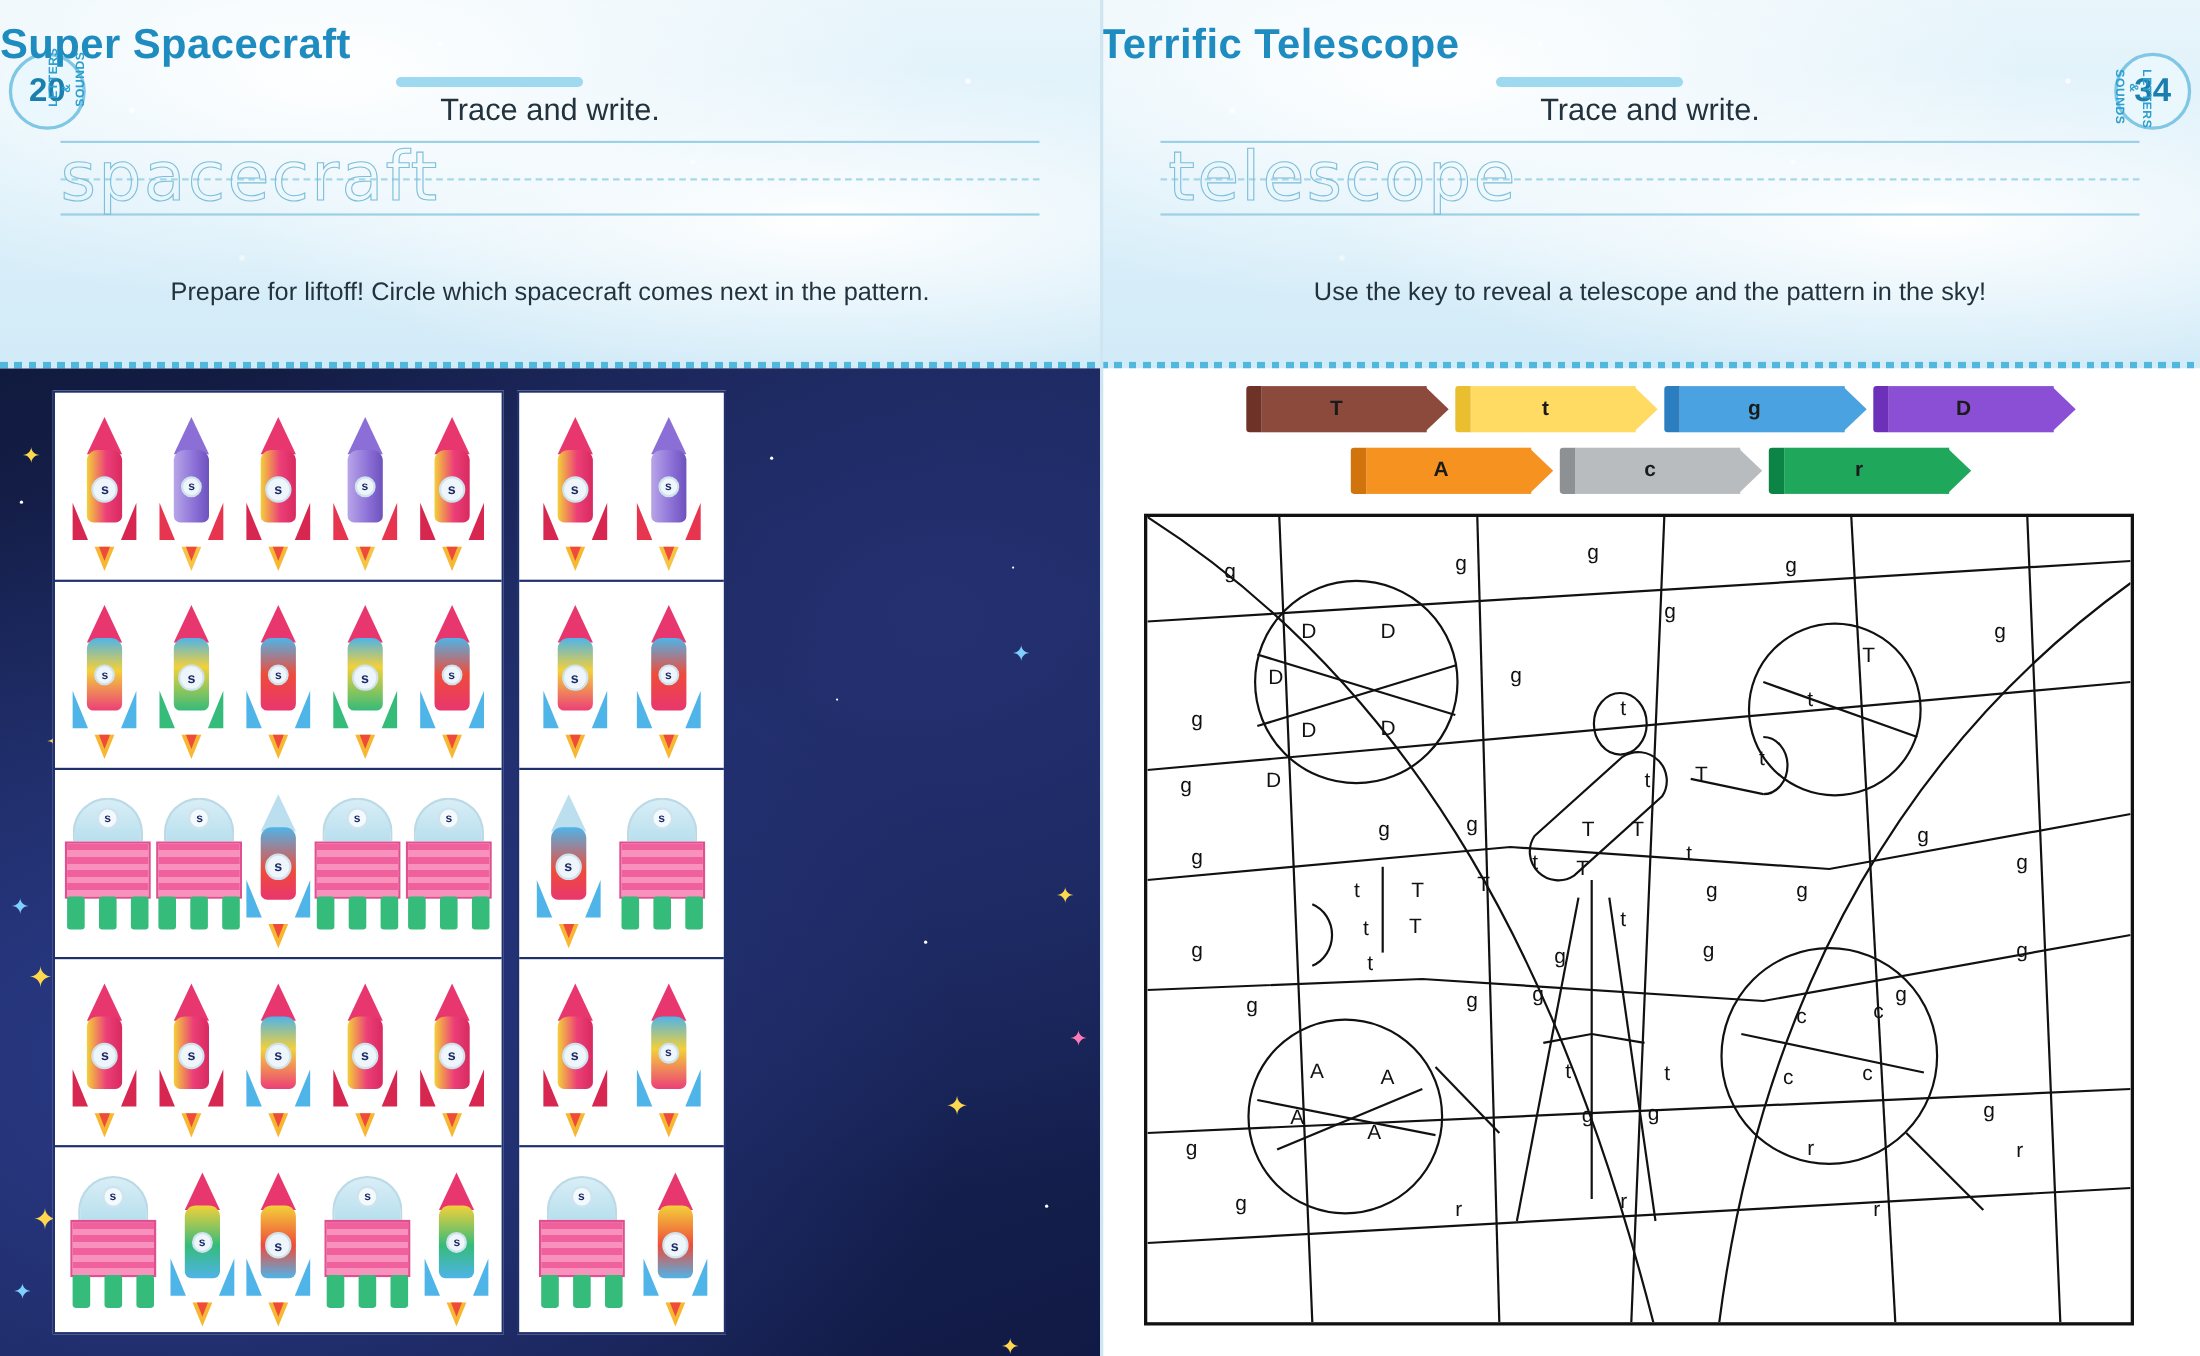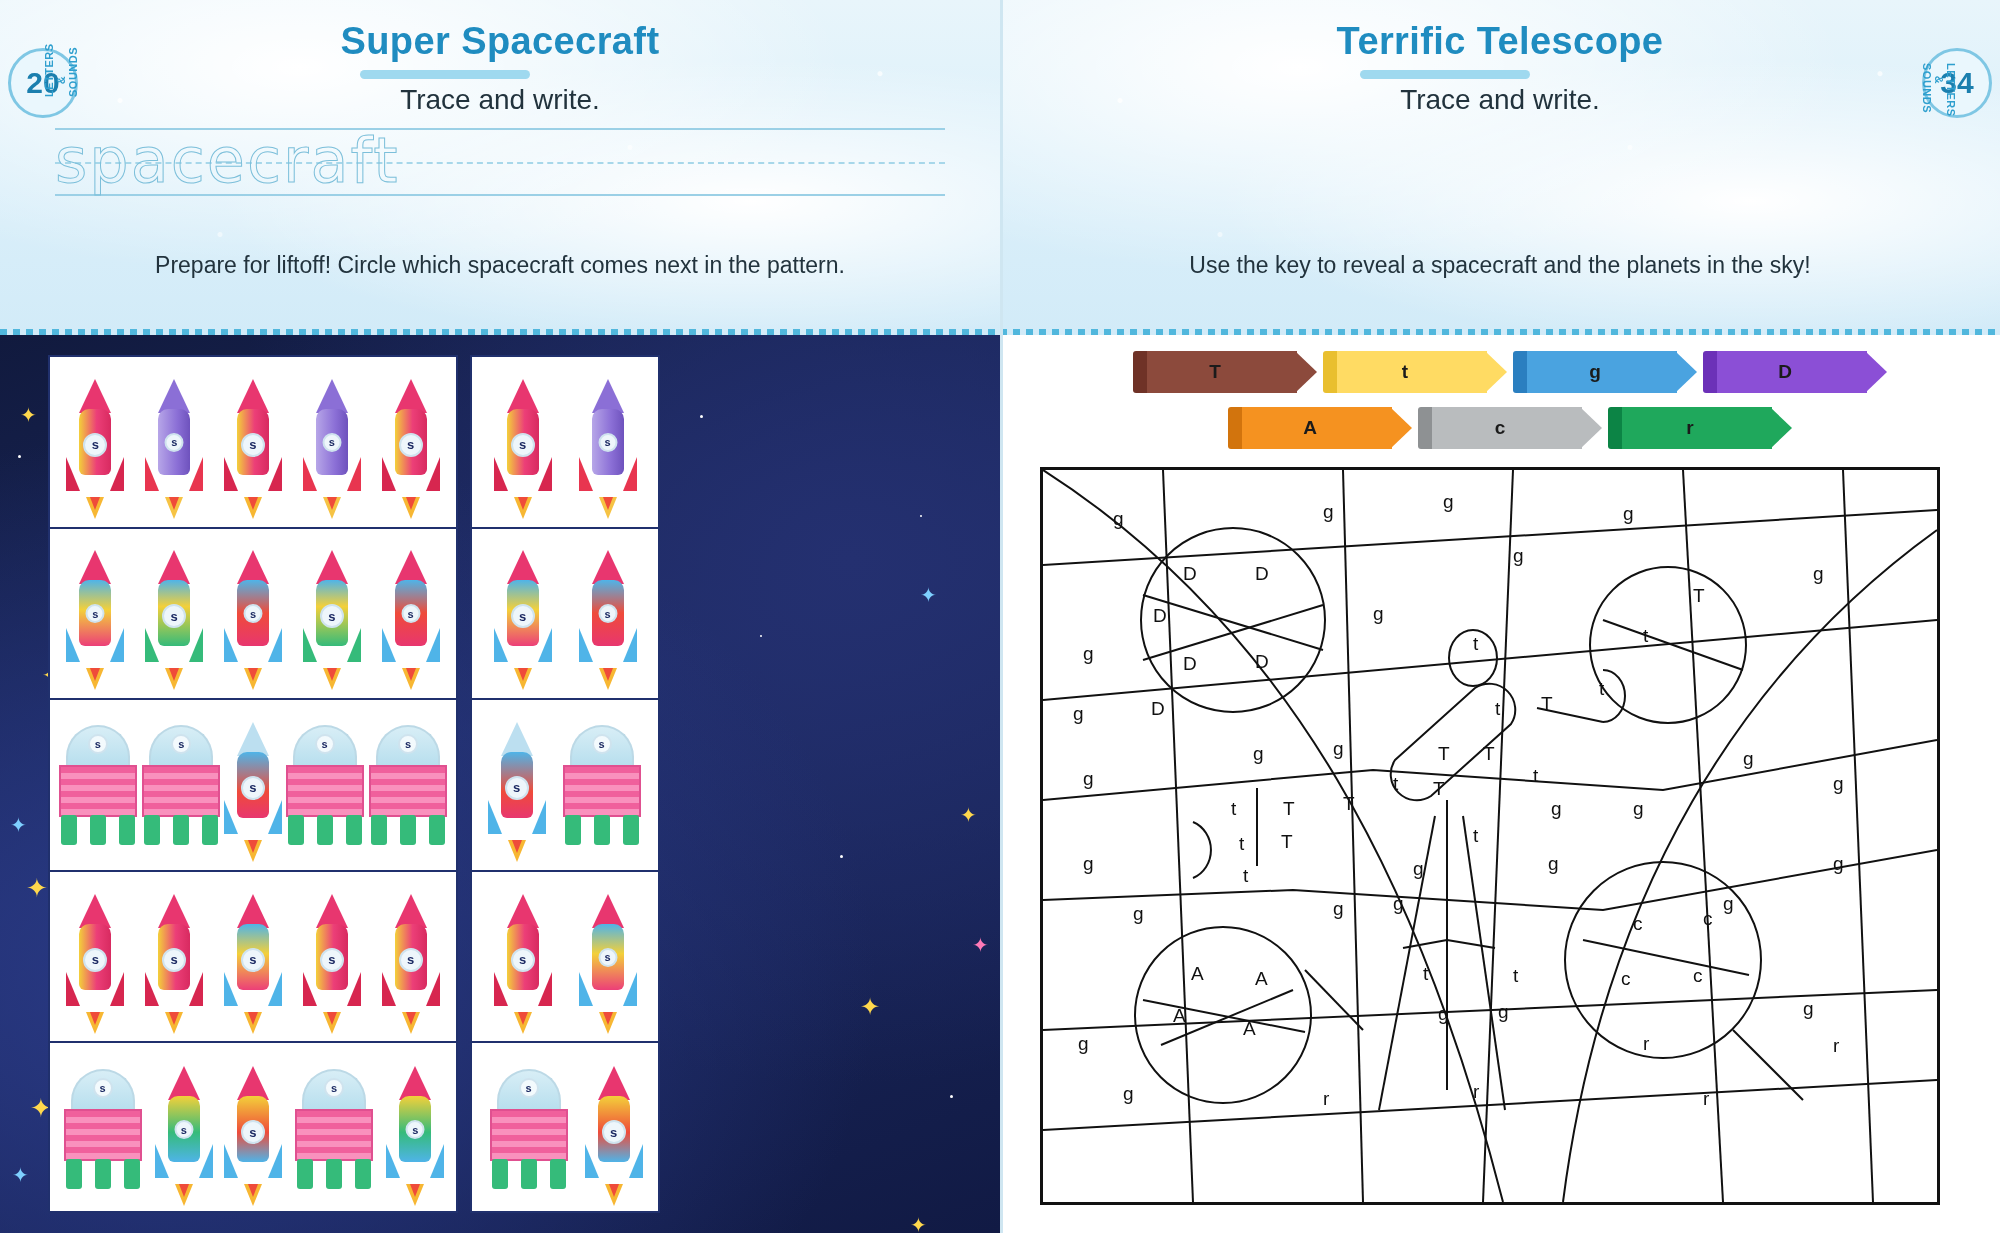--- a/index.html
+++ b/index.html
@@ -50,21 +50,21 @@
     position: absolute; top: 34px; width: 34px; height: 92px;
     color: #2e9fce; font-size: 11px; font-weight: bold; letter-spacing: .5px;
     line-height: 12px; text-align: center;
   }
   .strand span { display: block; transform-origin: center; }
   .strand-left { left: 72px; transform: rotate(-90deg); }
   .strand-right { right: 72px; transform: rotate(90deg); }
 
   .title {
     position: absolute; top: 20px; left: 0; width: 100%;
-    text-align: center; font-size: 38px; font-weight: bold;
+    text-align: left; font-size: 38px; font-weight: bold;
     color: #1f8cc0; letter-spacing: .4px;
   }
   .title-underline {
     position: absolute; top: 70px; height: 9px; border-radius: 5px;
     background: #9fd9ef;
   }
   .tu-left { left: 360px; width: 170px; }
   .tu-right { left: 360px; width: 170px; }
 
   .subtitle {
@@ -578,22 +578,28 @@
         <span>34</span>
       </div>
       <div class="strand strand-right">
         <span>LETTERS &amp; SOUNDS</span>
       </div>
 
       <div class="title">Terrific Telescope</div>
       <div class="title-underline tu-right"></div>
       <div class="subtitle">Trace and write.</div>
 
-
-      <div class="instruction">Use the key to reveal a spacecraft and the planets in the sky!</div>
+      <div class="trace-area">
+        <div class="guide-line gl-top" style="left:55px; width:890px;"></div>
+        <div class="guide-line gl-mid" style="left:55px; width:890px;"></div>
+        <div class="guide-line gl-bot" style="left:55px; width:890px;"></div>
+        <div class="trace-word right">telescope</div>
+      </div>
+
+      <div class="instruction">Use the key to reveal a telescope and the pattern in the sky!</div>
     </div>
 
     <div class="right-act">
       <div class="crayons">
         <div class="crayon-row">
           <div class="crayon">
             <div class="cr-main" style="background:#8c4a3c;"></div>
             <div class="cr-band" style="background:#6f3227;"></div>
             <div class="cr-tip" style="border-left:22px solid #8c4a3c;"></div>
             <div class="cr-label">T</div>

